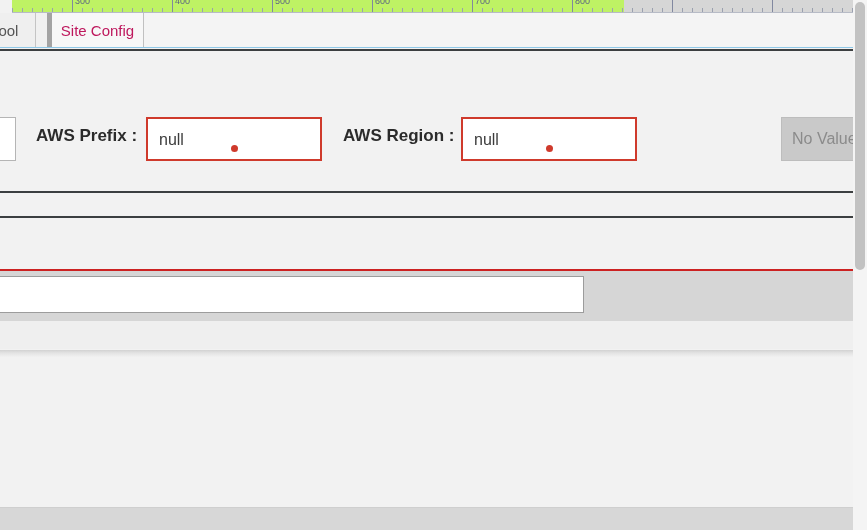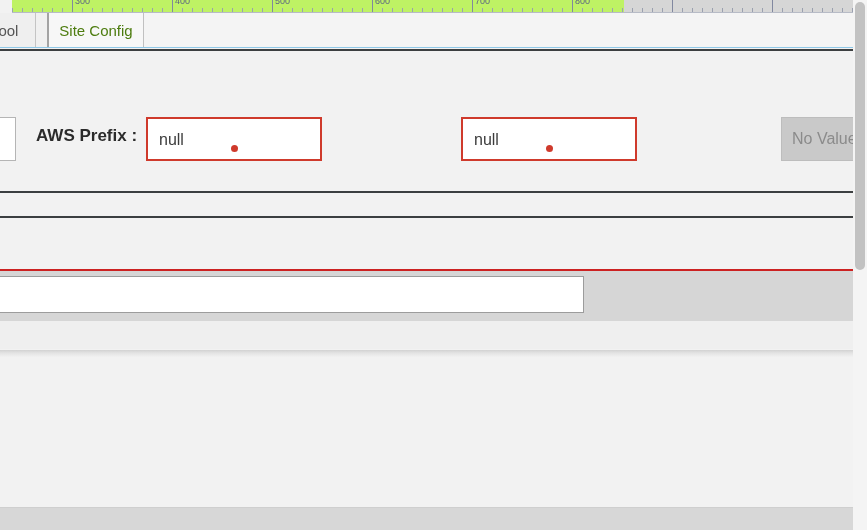--- a/index.html
+++ b/index.html
@@ -87,22 +87,22 @@
     justify-content: center;
     font-size: 15px;
     color: #555555;
     background: #efefef;
     border-right: 1px solid #c4c4c4;
     border-left: 1px solid #dcdcdc;
     user-select: none;
   }
   .tab.active {
     background: #f7f7f7;
-    color: #4d7c0f;
-    border-left: 2px solid #a3a3a3;
+    color: #be185d;
+    border-left: 5px solid #a3a3a3;
     border-right: 1px solid #c0c0c0;
   }
   .tab-0 { left: -38px; width: 74px; }
   .tab-1 { left: 47px; width: 97px; }
   .tab-filler {
     position: absolute;
     left: 144px;
     top: 0;
     width: 723px;
     height: 34px;
@@ -420,20 +420,21 @@
     <div class="form-row">
 
       <div class="cut-input"></div>
 
       <div class="field-label" style="left:36px;">AWS Prefix :</div>
       <div class="text-input invalid" style="left:146px; width:176px;">
         <span>null</span>
         <span class="req-dot" style="left:83px;"></span>
       </div>
 
+      <div class="field-label" style="left:343px;">AWS Region :</div>
       <div class="text-input invalid" style="left:461px; width:176px;">
         <span>null</span>
         <span class="req-dot" style="left:83px;"></span>
       </div>
 
       <div class="select-disabled" style="left:781px; width:86px;">
         <span>No Value</span>
       </div>
     </div>
 

